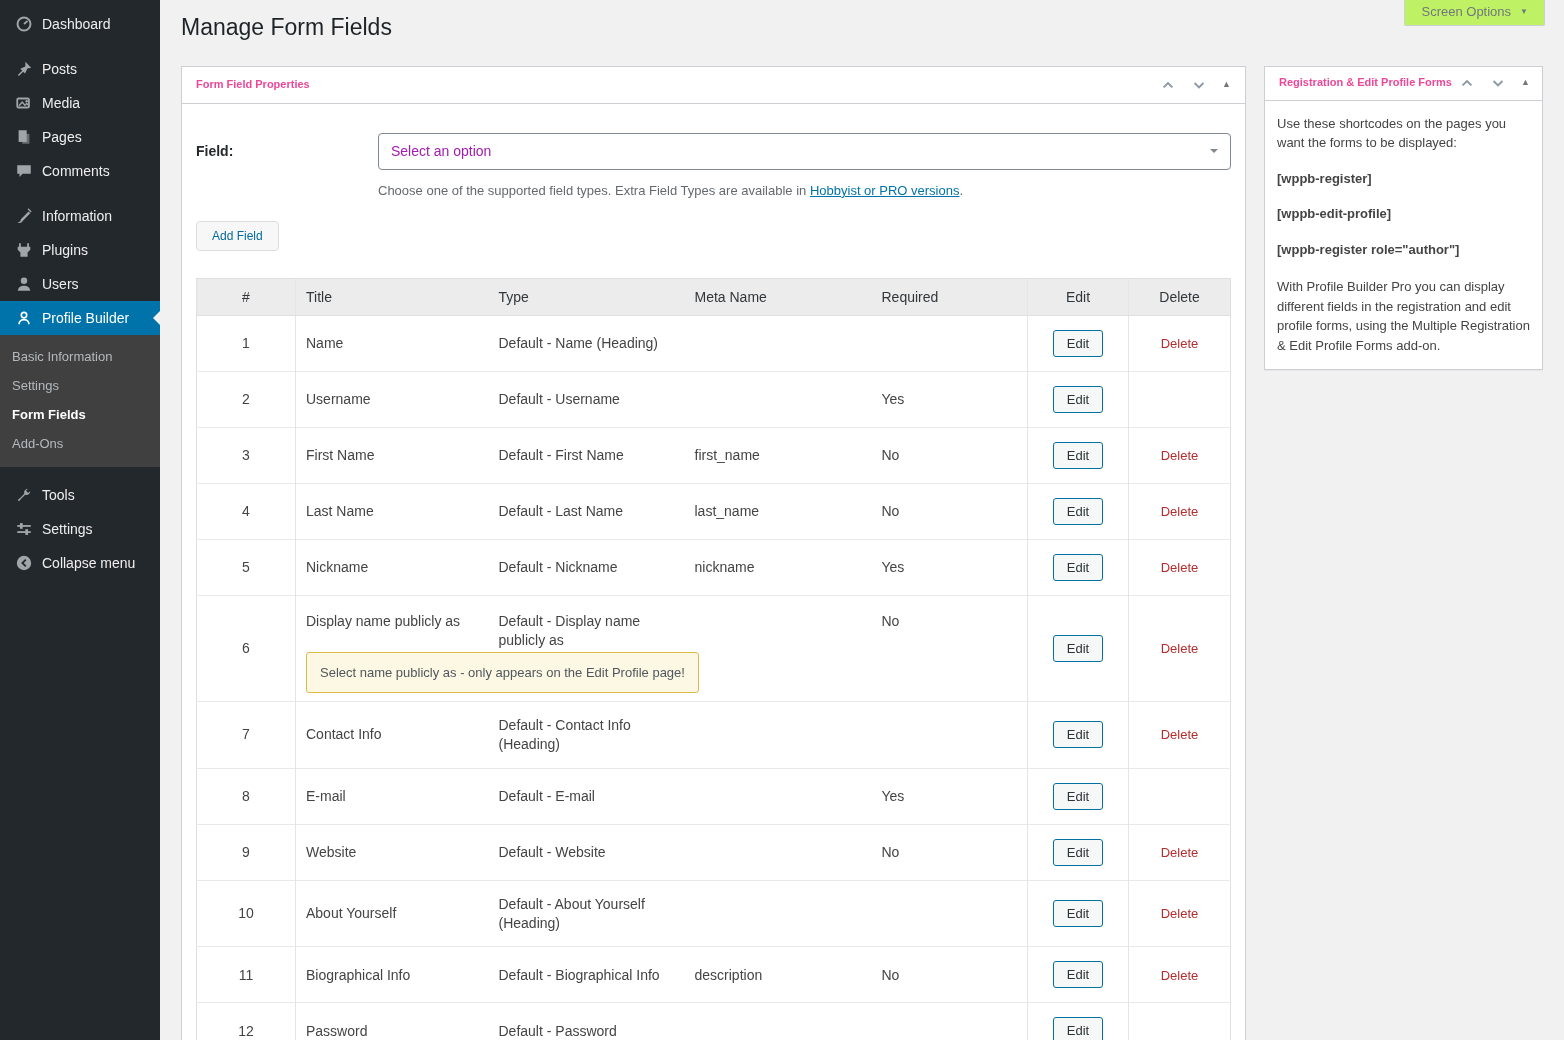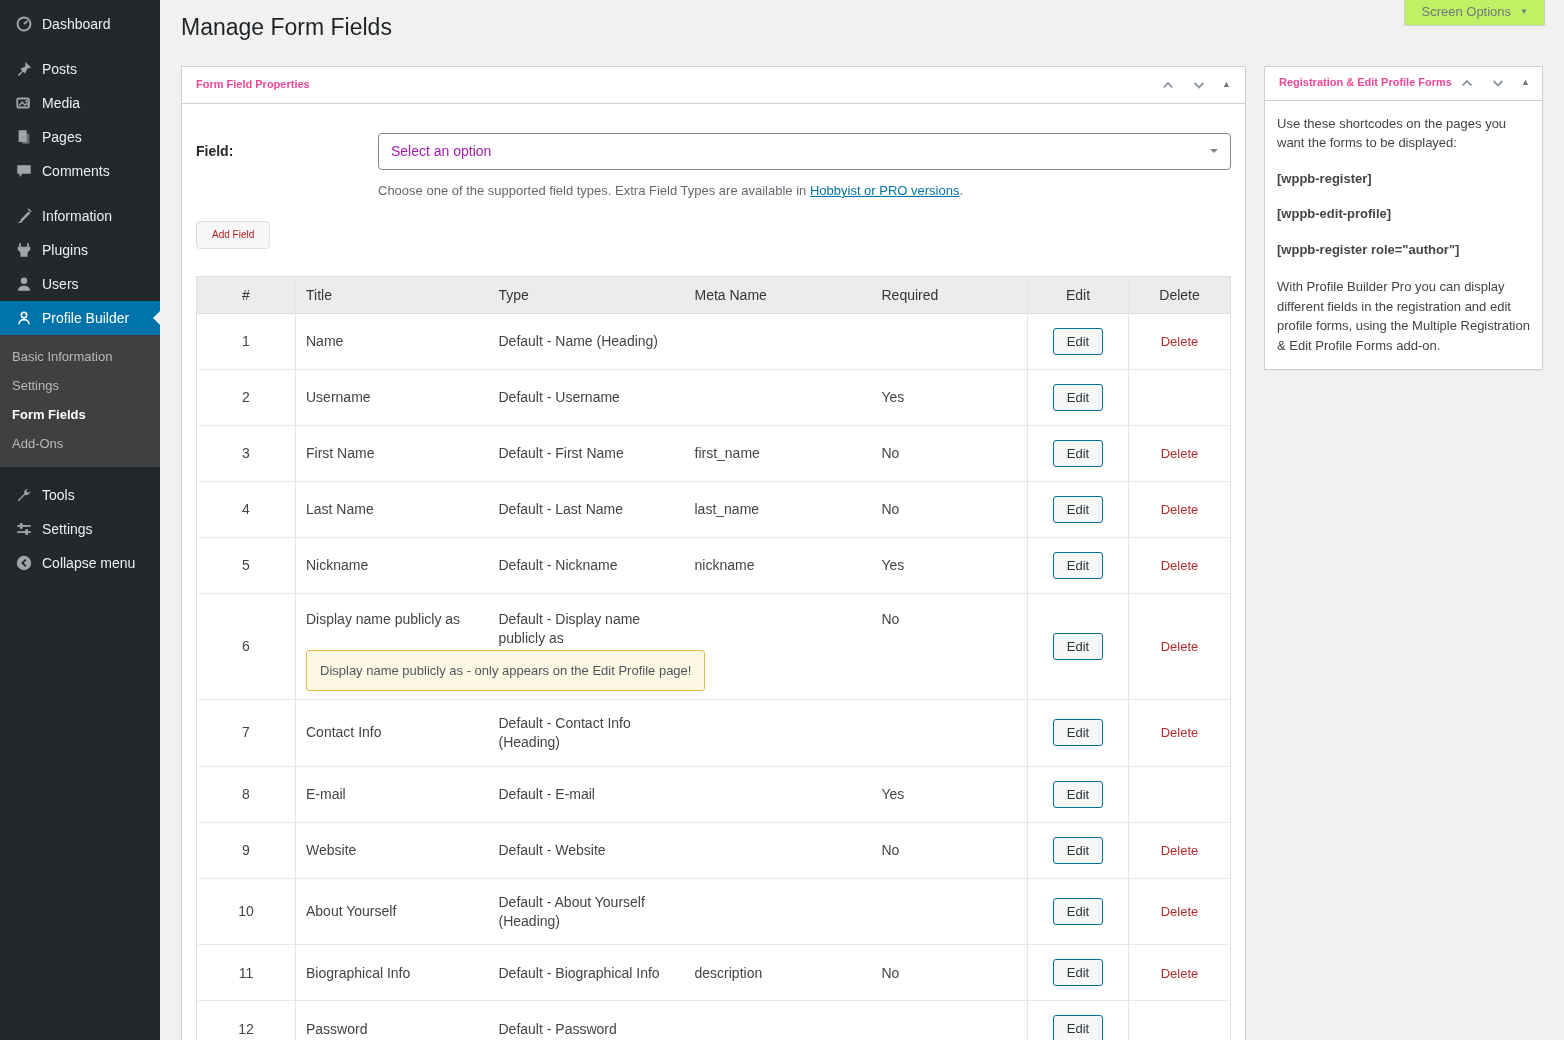--- a/index.html
+++ b/index.html
@@ -78,23 +78,23 @@
     border: 1px solid #7e8993; border-radius: 4px; font-size: 14px; color: #a21caf;
     padding: 0 30px 0 12px; cursor: pointer;
   }
   .select-box .select-caret {
     position: absolute; right: 12px; top: 50%; margin-top: -2px;
     border: 4px solid transparent; border-top-color: #82878c; width: 0; height: 0;
   }
   .helper { margin-top: 13px; font-size: 13px; color: #646970; }
   .helper a { color: #0073aa; text-decoration: underline; cursor: pointer; }
   .add-field-btn {
-    margin-top: 23px; display: inline-block; font-size: 10px; font-family: inherit;
+    margin-top: 23px; display: inline-block; font-size: 12px; font-family: inherit;
     padding: 8px 15px; background: #f7f7f7; border: 1px solid #ddd;
-    border-radius: 4px; color: #b91c1c; cursor: default; line-height: 1;
+    border-radius: 4px; color: #0369a1; cursor: default; line-height: 1;
   }
 
   
   .fields-table {
     width: 100%; border-collapse: collapse; margin-top: 27px;
     table-layout: fixed; font-size: 14px; border: 1px solid #dfdfdf;
   }
   .fields-table col.c-num { width: 99px; }
   .fields-table col.c-title { width: 193px; }
   .fields-table col.c-type { width: 196px; }
@@ -391,21 +391,21 @@
     <td class="cell-meta"><span>nickname</span></td>
     <td class="cell-required"><span>Yes</span></td>
     <td class="col-edit center"><button class="edit-btn">Edit</button></td>
     <td class="col-del center"><span class="delete-link">Delete</span></td>
   </tr>
 
   <tr class="has-tooltip">
     <td class="cell-num"><span>6</span></td>
     <td class="cell-title">
       <span>Display name publicly as</span>
-      <div class="row-tooltip">Display name publicly as - only appears on the Edit Profile page!</div>
+      <div class="row-tooltip">Select name publicly as - only appears on the Edit Profile page!</div>
     </td>
     <td class="cell-type"><span>Default - Display name publicly as</span></td>
     <td class="cell-meta"><span></span></td>
     <td class="cell-required"><span>No</span></td>
     <td class="col-edit center"><button class="edit-btn">Edit</button></td>
     <td class="col-del center"><span class="delete-link">Delete</span></td>
   </tr>
 
   <tr>
     <td class="cell-num"><span>7</span></td>

